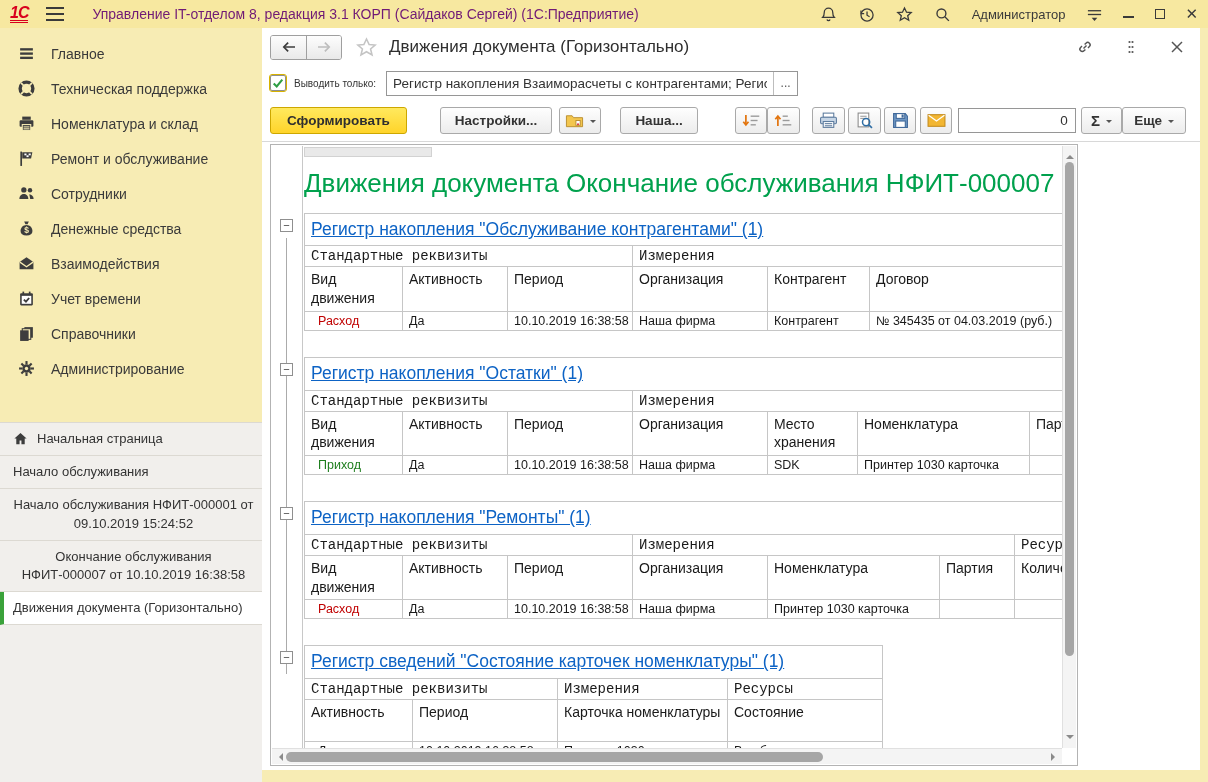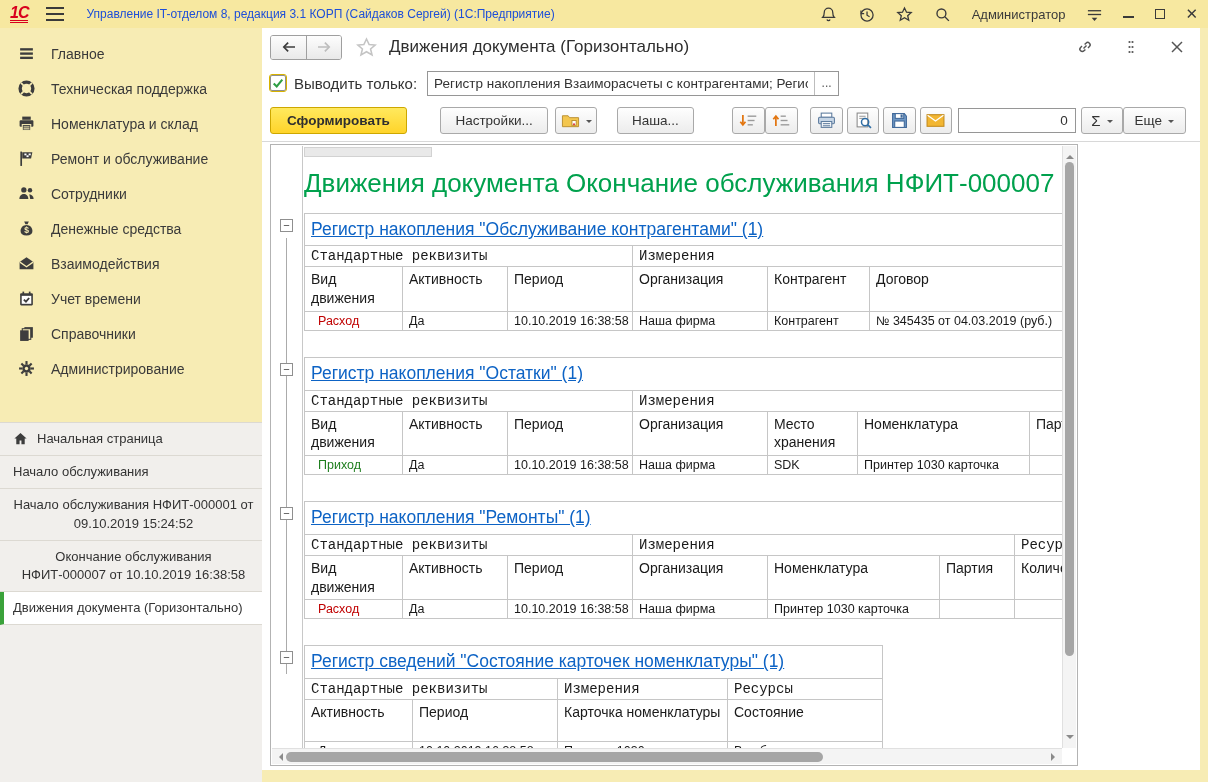--- a/index.html
+++ b/index.html
@@ -7,21 +7,21 @@
   .app {
     position:relative; width:1208px; height:782px; overflow:hidden;
     font-family:"Liberation Sans","DejaVu Sans",sans-serif; background:#f7ecb4;
     color:#333;
   }
   
   .titlebar{position:absolute;left:0;top:0;width:1208px;height:28px;background:#f7e8a0;display:flex;align-items:center;padding:0 10px;}
   .logo-1c{color:#d8001d;font-weight:bold;font-style:italic;font-size:16px;border-bottom:3px double #d8001d;line-height:14px;margin-right:18px;letter-spacing:-1px;}
   .tb-burger{width:18px;height:14px;margin-right:22px;display:flex;flex-direction:column;justify-content:space-between;cursor:pointer;}
   .tb-burger span{height:2px;background:#3a3a3a;}
-  .tb-title{font-size:12px;color:#1d4ed8;white-space:nowrap;}
+  .tb-title{font-size:14px;color:#701a75;white-space:nowrap;margin-left:6px;}
   .tb-right{margin-left:auto;display:flex;align-items:center;gap:20px;}
   .tb-ic{width:18px;height:18px;display:flex;align-items:center;justify-content:center;cursor:pointer;}
   .tb-ic svg{width:17px;height:17px;}
   .tb-user{font-size:13px;color:#3a3a3a;}
   .win-min{width:12px;height:12px;position:relative;cursor:pointer;}
   .win-min::after{content:"";position:absolute;left:0;bottom:2px;width:11px;height:2px;background:#3a3a3a;}
   .win-max{width:10px;height:10px;border:1.5px solid #3a3a3a;cursor:pointer;}
   .win-close{font-size:15px;color:#3a3a3a;cursor:pointer;line-height:10px;}
   
   .sidebar{position:absolute;left:0;top:28px;width:312px;height:754px;background:#f7ecb4;}
@@ -44,27 +44,27 @@
   .hdr-star{margin:0 12px 0 14px;width:21px;height:21px;}
   .hdr-star svg{width:21px;height:21px;}
   .hdr-title{font-size:17px;color:#2f2f2f;white-space:nowrap;}
   .hdr-right{margin-left:auto;display:flex;align-items:center;gap:28px;}
   .hdr-ic{width:18px;height:18px;cursor:pointer;display:flex;align-items:center;justify-content:center;}
   .hdr-ic svg{width:16px;height:16px;}
   
   .filter-row{height:34px;display:flex;align-items:center;padding:0 8px;}
   .checkbox{width:16px;height:16px;background:#fff;border:1px solid #8f8f8f;border-radius:2px;outline:1px solid #d7b200;display:flex;align-items:center;justify-content:center;cursor:pointer;flex:none;}
   .checkbox svg{width:12px;height:12px;}
-  .filter-label{font-size:15px;margin:0 10px 0 8px;white-space:nowrap;}
+  .filter-label{font-size:10px;margin:0 10px 0 8px;white-space:nowrap;}
   .filter-input-wrap{display:flex;width:412px;height:25px;border:1px solid #969696;background:#fff;align-items:stretch;}
   .filter-input-wrap input{flex:1;border:none;outline:none;font-size:13.5px;font-family:inherit;padding:0 6px;color:#333;min-width:0;}
   .more-btn{width:24px;border-left:1px solid #bdbdbd;background:#fff;display:flex;align-items:center;justify-content:center;font-size:12px;color:#555;cursor:pointer;}
   
   .toolbar{height:42px;display:flex;align-items:center;padding:0 14px 0 8px;border-bottom:1px solid #d8d8d8;}
-  .btn{height:27px;border:1px solid #a9a9a9;border-radius:3px;background:linear-gradient(#fefefe,#ececec);font-size:13.5px;color:#333;display:flex;align-items:center;justify-content:center;padding:0 14px;cursor:pointer;white-space:nowrap;font-family:inherit;}
+  .btn{height:27px;border:1px solid #a9a9a9;border-radius:3px;background:linear-gradient(#fefefe,#ececec);font-size:13.5px;color:#333;display:flex;align-items:center;justify-content:center;padding:0 14px;cursor:pointer;white-space:nowrap;font-family:inherit;font-weight:bold;}
   .btn-primary{background:linear-gradient(#ffe95e,#ffd42a);border-color:#cda700;font-weight:bold;color:#2f2f2f;padding:0 16px;}
   .icon-btn{width:36px;padding:0;}
   .icon-btn svg{width:19px;height:17px;}
   .caret{width:0;height:0;border:3.5px solid transparent;border-top-color:#555;margin:4px 0 0 6px;}
   .num-input{width:118px;height:25px;border:1px solid #969696;font-size:13.5px;text-align:right;padding:0 7px;font-family:inherit;color:#333;}
   
   .report-wrap{position:absolute;left:8px;top:116px;width:808px;height:622px;border:1px solid #b3b3b3;background:#fff;}
   .report-clip{position:absolute;left:1px;top:1px;right:15px;bottom:17px;overflow:hidden;}
   .gutter-sep{position:absolute;left:30px;top:0;bottom:0;border-left:1px solid #c8c8c8;}
   .corner-box{position:absolute;left:32px;top:1px;width:128px;height:10px;background:#e9e9e9;border:1px solid #d2d2d2;}

